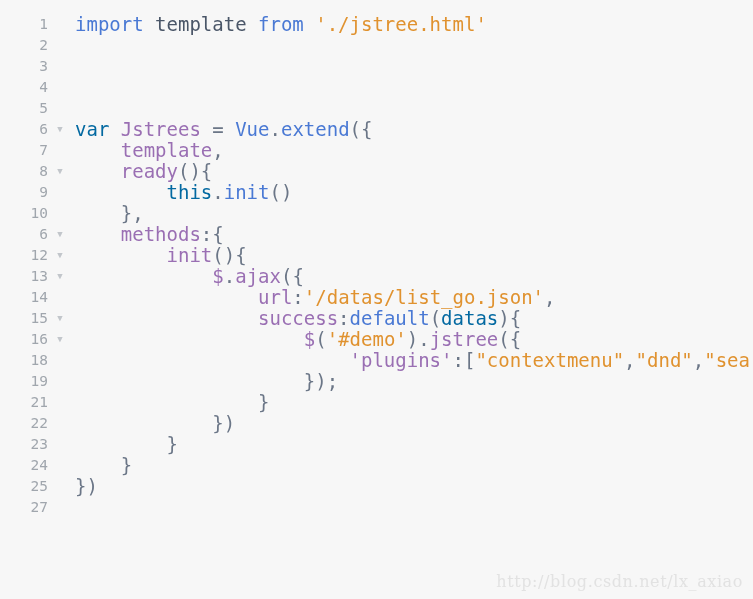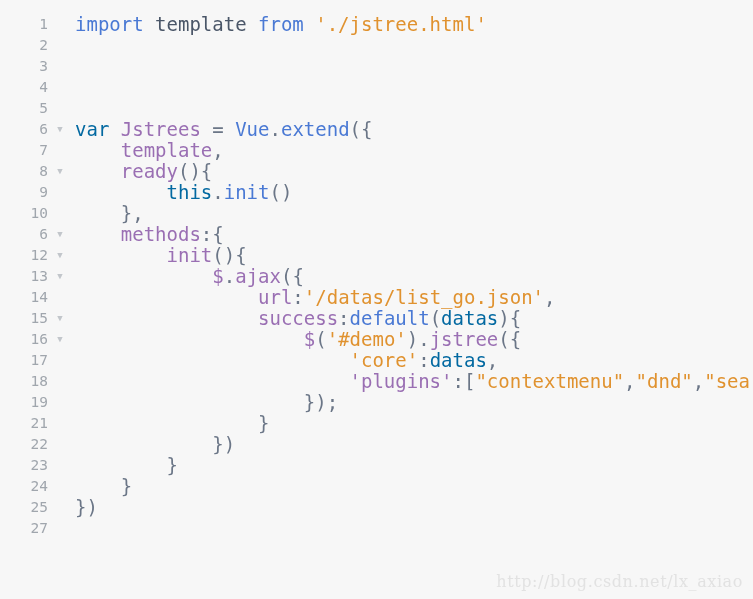--- a/index.html
+++ b/index.html
@@ -93,21 +93,20 @@
       <div class="code-line"><span class="gutter-num">7</span><span class="code-text"><span class="tok-plain">    </span><span class="tok-id">template</span><span class="tok-punc">,</span></span></div>
       <div class="code-line"><span class="gutter-num">8</span><span class="fold">▼</span><span class="code-text"><span class="tok-plain">    </span><span class="tok-id">ready</span><span class="tok-punc">(){</span></span></div>
       <div class="code-line"><span class="gutter-num">9</span><span class="code-text"><span class="tok-plain">        </span><span class="tok-var">this</span><span class="tok-punc">.</span><span class="tok-kw">init</span><span class="tok-punc">()</span></span></div>
       <div class="code-line"><span class="gutter-num">10</span><span class="code-text"><span class="tok-punc">    },</span></span></div>
       <div class="code-line"><span class="gutter-num">6</span><span class="fold">▼</span><span class="code-text"><span class="tok-plain">    </span><span class="tok-id">methods</span><span class="tok-punc">:{</span></span></div>
       <div class="code-line"><span class="gutter-num">12</span><span class="fold">▼</span><span class="code-text"><span class="tok-plain">        </span><span class="tok-id">init</span><span class="tok-punc">(){</span></span></div>
       <div class="code-line"><span class="gutter-num">13</span><span class="fold">▼</span><span class="code-text"><span class="tok-plain">            </span><span class="tok-id">$</span><span class="tok-punc">.</span><span class="tok-id">ajax</span><span class="tok-punc">({</span></span></div>
       <div class="code-line"><span class="gutter-num">14</span><span class="code-text"><span class="tok-plain">                </span><span class="tok-id">url</span><span class="tok-punc">:</span><span class="tok-str">'/datas/list_go.json'</span><span class="tok-punc">,</span></span></div>
       <div class="code-line"><span class="gutter-num">15</span><span class="fold">▼</span><span class="code-text"><span class="tok-plain">                </span><span class="tok-id">success</span><span class="tok-punc">:</span><span class="tok-kw">default</span><span class="tok-punc">(</span><span class="tok-var">datas</span><span class="tok-punc">){</span></span></div>
       <div class="code-line"><span class="gutter-num">16</span><span class="fold">▼</span><span class="code-text"><span class="tok-plain">                    </span><span class="tok-id">$</span><span class="tok-punc">(</span><span class="tok-str">'#demo'</span><span class="tok-punc">)</span><span class="tok-punc">.</span><span class="tok-id">jstree</span><span class="tok-punc">({</span></span></div>
-      <div class="code-line"><span class="gutter-num">17</span><span class="code-text"><span class="tok-plain">                        </span><span class="tok-str">'core'</span><span class="tok-punc">:</span><span class="tok-var">datas</span><span class="tok-punc">,</span></span></div>
       <div class="code-line"><span class="gutter-num">18</span><span class="code-text"><span class="tok-plain">                        </span><span class="tok-id">'plugins'</span><span class="tok-punc">:[</span><span class="tok-str">"contextmenu"</span><span class="tok-punc">,</span><span class="tok-str">"dnd"</span><span class="tok-punc">,</span><span class="tok-str">"search"</span><span class="tok-punc">]</span></span></div>
       <div class="code-line"><span class="gutter-num">19</span><span class="code-text"><span class="tok-punc">                    });</span></span></div>
       <div class="code-line"><span class="gutter-num">21</span><span class="code-text"><span class="tok-punc">                }</span></span></div>
       <div class="code-line"><span class="gutter-num">22</span><span class="code-text"><span class="tok-punc">            })</span></span></div>
       <div class="code-line"><span class="gutter-num">23</span><span class="code-text"><span class="tok-punc">        }</span></span></div>
       <div class="code-line"><span class="gutter-num">24</span><span class="code-text"><span class="tok-punc">    }</span></span></div>
       <div class="code-line"><span class="gutter-num">25</span><span class="code-text"><span class="tok-punc">})</span></span></div>
       <div class="code-line"><span class="gutter-num">27</span></div>
     </div>
   <div id="watermark">http://blog.csdn.net/lx_axiao</div>

